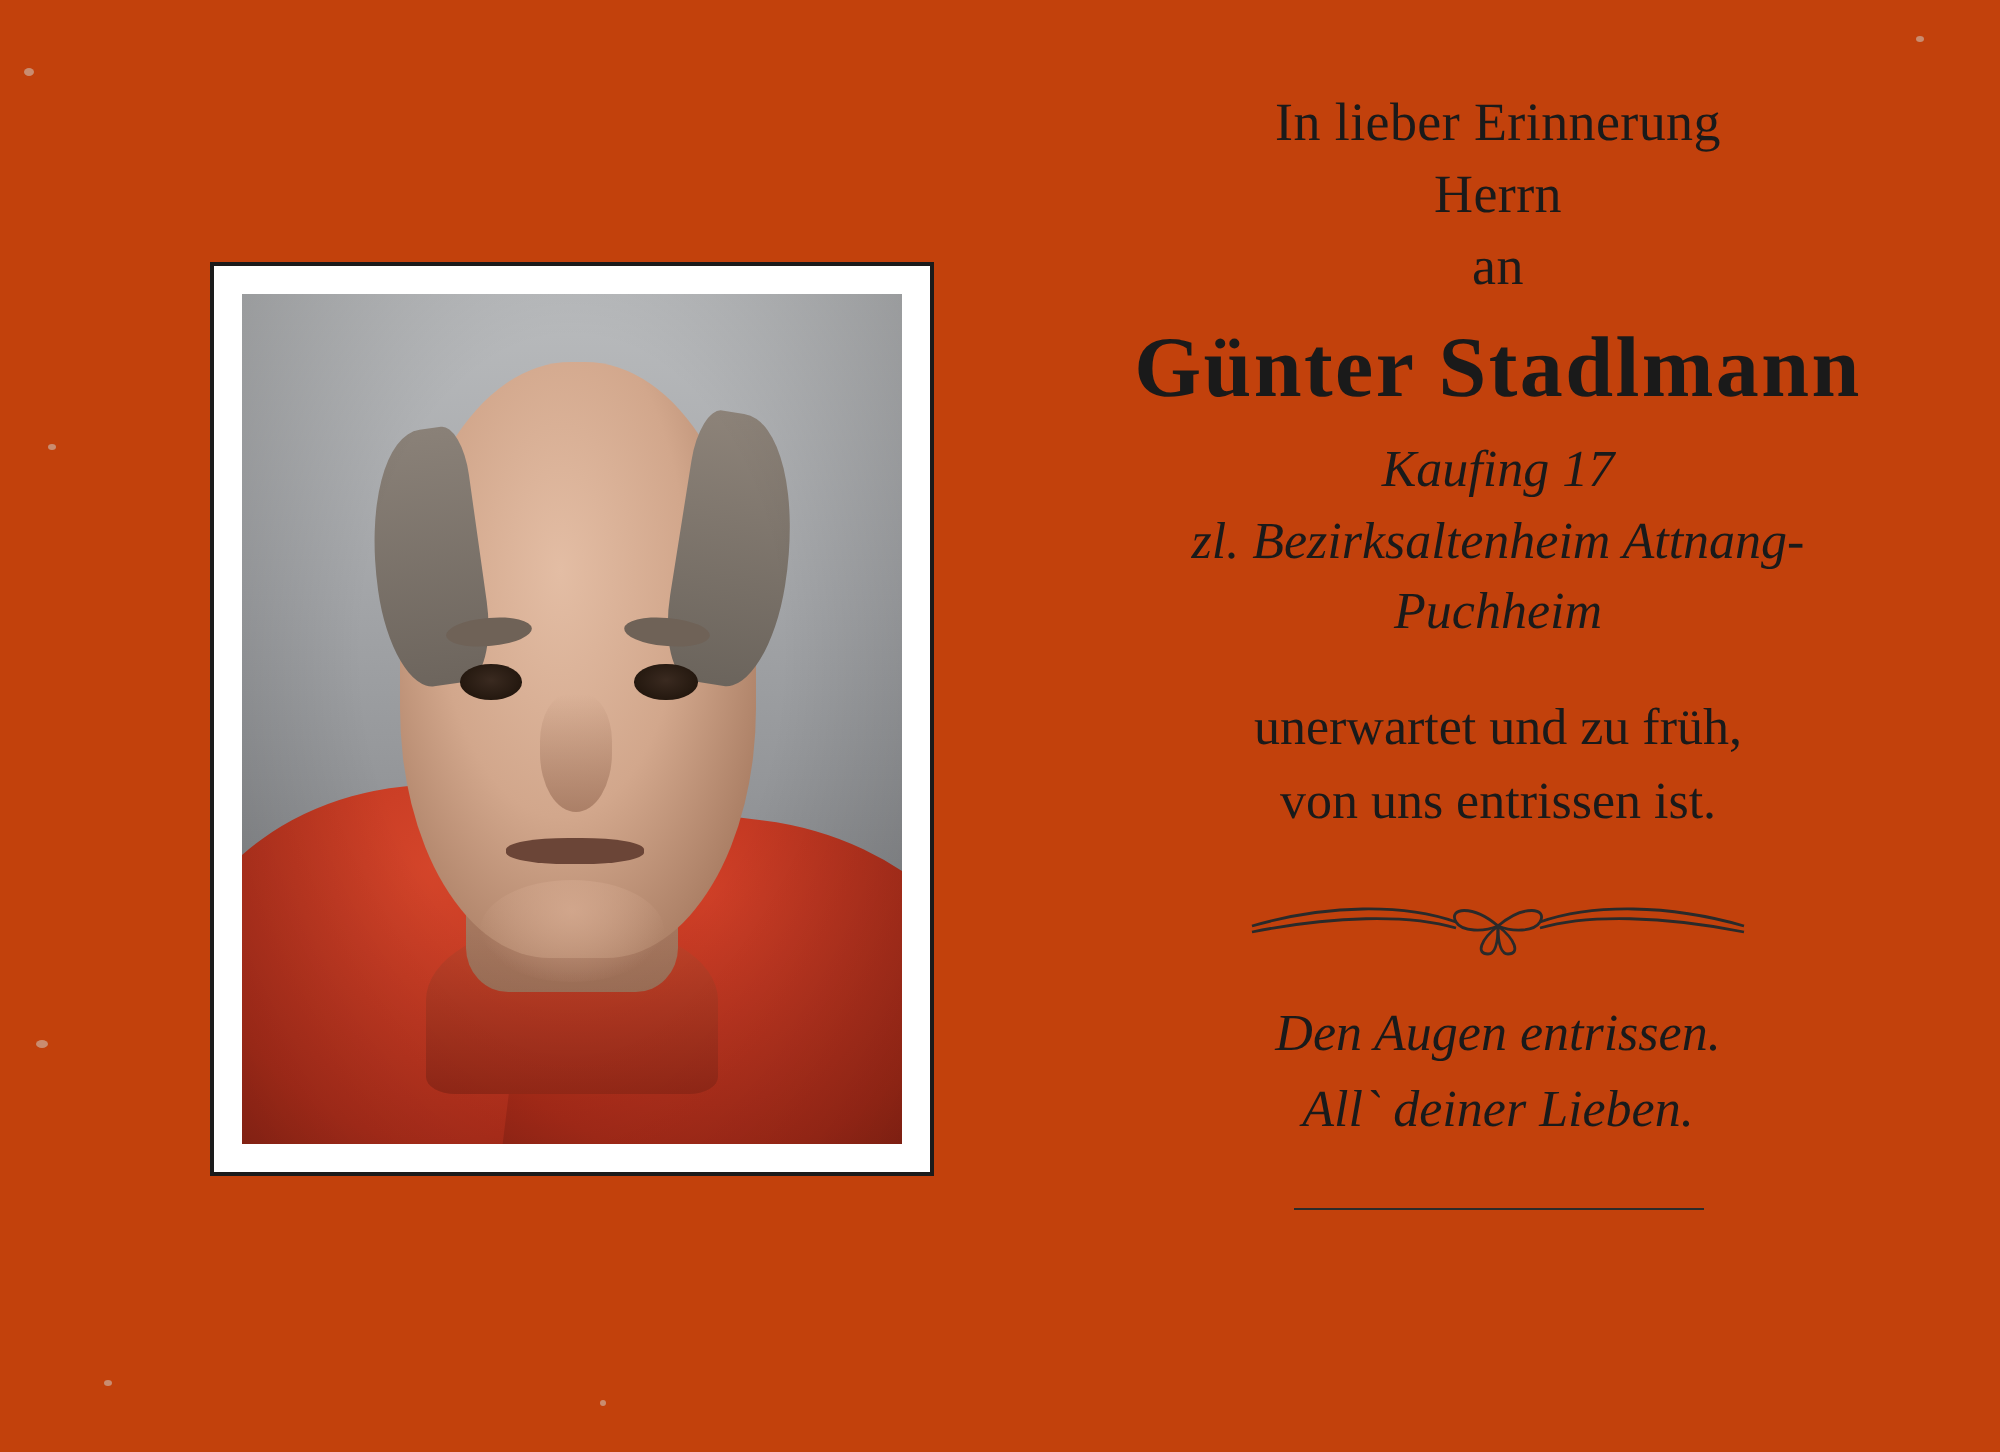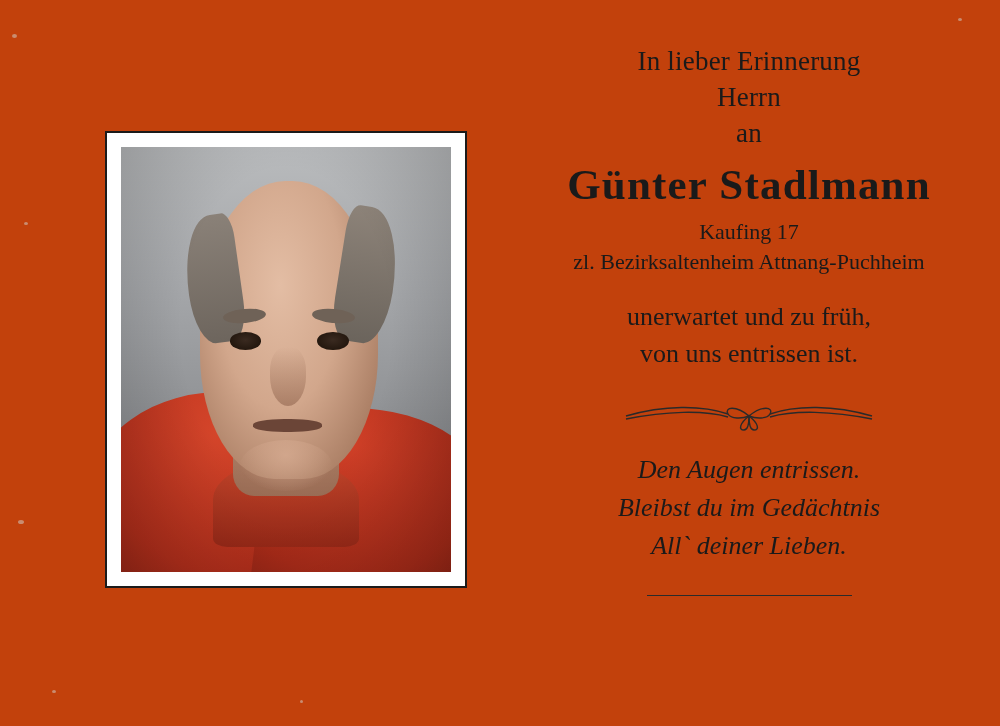--- a/index.html
+++ b/index.html
@@ -199,21 +199,22 @@
   .intro div { white-space: nowrap; }
   .name {
     margin-top: 8px;
     font-size: 43px;
     letter-spacing: 1.2px;
     white-space: nowrap;
     font-weight: bold;
   }
   .addr {
     margin-top: 8px;
-    font-size: 22px;
+    font-style: italic;
+    font-size: 26px;
     line-height: 1.38;
   }
   .passage {
     margin-top: 22px;
     font-size: 26px;
     line-height: 1.42;
   }
   .passage div { white-space: nowrap; }
 
   .ornament {
@@ -302,20 +303,19 @@
         <path d="M248 20 C 208 12, 170 11, 146 18"></path>
         <path d="M125 17 C 112 6, 100 8, 104 15 C 107 20, 118 20, 125 17 Z"></path>
         <path d="M125 17 C 138 6, 150 8, 146 15 C 143 20, 132 20, 125 17 Z"></path>
         <path d="M125 17 C 116 24, 114 31, 120 31 C 124 31, 125 24, 125 17 Z"></path>
         <path d="M125 17 C 134 24, 136 31, 130 31 C 126 31, 125 24, 125 17 Z"></path>
       </svg>
     </div>
 
     <div class="verse">
       <div>Den Augen entrissen.</div>
-      <div>Bleibst du im Gedächtnis</div>
       <div>All` deiner Lieben.</div>
     </div>
 
     <div class="rule"></div>
 
   </div>
 </div>
 
 </body></html>

